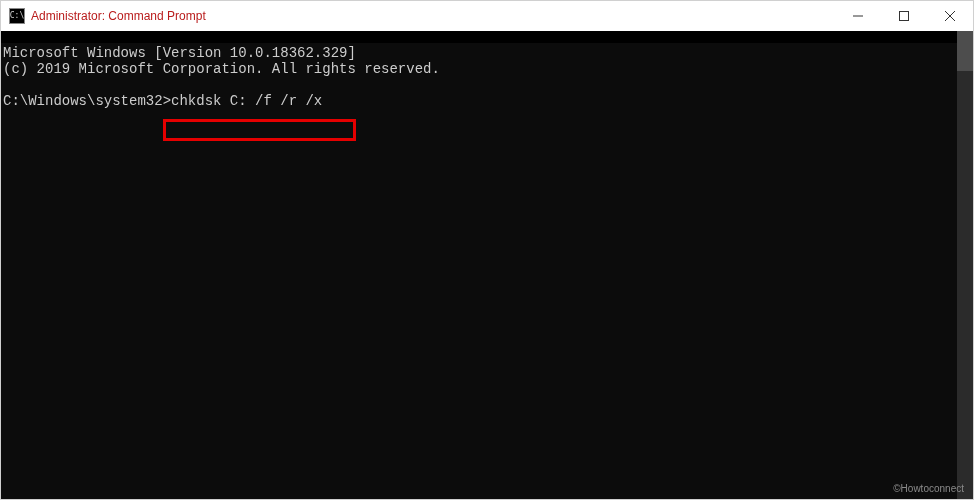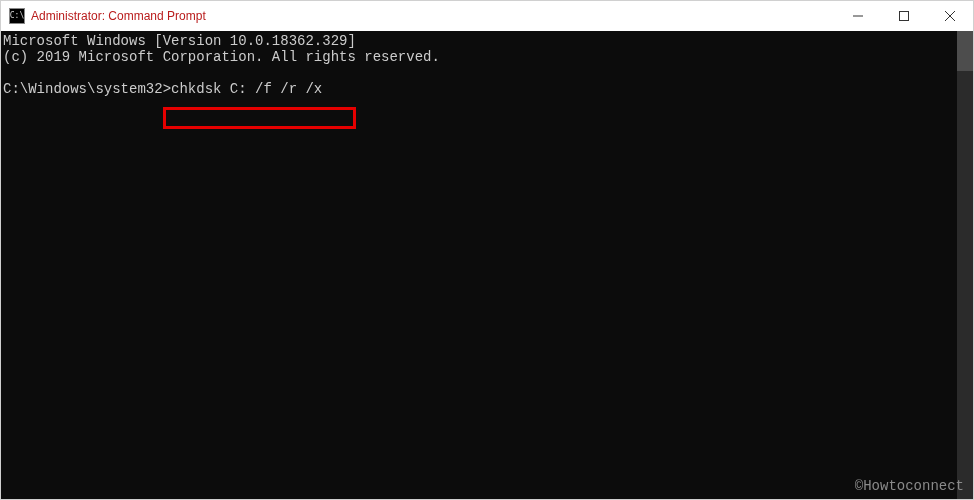--- a/index.html
+++ b/index.html
@@ -75,20 +75,21 @@
     .terminal-content {
       flex: 1;
       background: #0c0c0c;
       color: #cccccc;
       font-family: "Consolas", "Courier New", monospace;
       font-size: 14px;
       line-height: 16px;
       padding: 2px 16px 0 2px;
       white-space: pre;
       position: relative;
+      margin-top: 12px;
     }
     .scrollbar {
       width: 16px;
       background: #2b2b2b;
       position: relative;
       flex-shrink: 0;
     }
     .scrollbar-thumb {
       width: 100%;
       height: 40px;
@@ -98,23 +99,23 @@
     }
     .highlight-box {
       position: absolute;
       border: 3px solid #e60000;
       pointer-events: none;
     }
     .watermark {
       position: absolute;
       bottom: 6px;
       right: 10px;
-      font-size: 14px;
+      font-size: 10px;
       color: #8a8a8a;
-      font-family: Liberation Mono, monospace;
+      font-family: Liberation Sans, sans-serif;
     }
     .prompt-line {
       display: inline;
     }
     .command-input {
       display: inline;
     }
   </style>
 </head>
 <body>

